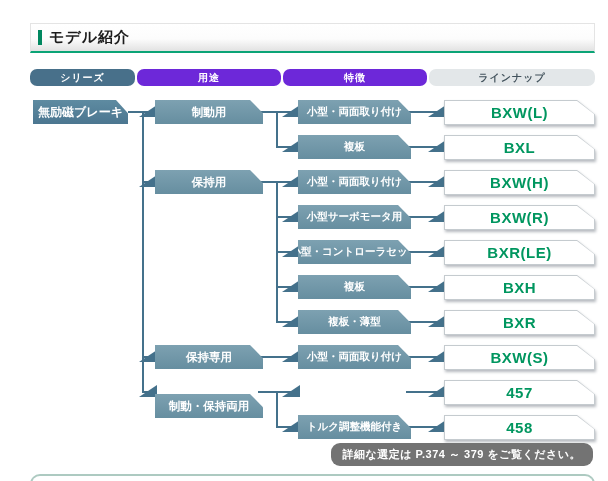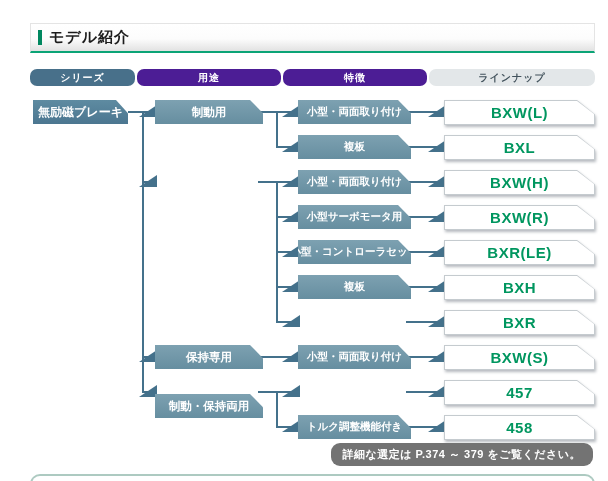--- a/index.html
+++ b/index.html
@@ -13,21 +13,21 @@
     background:linear-gradient(#ffffff 0%,#fcfcfc 55%,#e2e2e2 100%);
     border:1px solid #e4e4e4;border-bottom:2px solid #0ba476;
     display:flex;align-items:center;
   }
   .title-accent{display:inline-block;width:4px;height:15px;background:#00875f;margin:0 7px 0 7px;}
   .title-text{font-size:15px;font-weight:bold;color:#1c1c1c;letter-spacing:1px;}
   
   .colh{position:absolute;top:69px;height:17px;line-height:17px;text-align:center;
         font-size:10px;font-weight:bold;letter-spacing:1px;border-radius:7px;}
   .colh.dark{background:#48708a;color:#fff;}
-  .colh.med{background:#4c1d95;color:#fff;}
+  .colh.med{background:#6d28d9;color:#fff;}
   .colh.light{background:#e3e7e9;color:#42525c;}
   
   #diagram{position:absolute;inset:0;}
   #diagram svg{position:absolute;left:0;top:0;z-index:1;}
   .node{position:absolute;display:flex;align-items:center;justify-content:center;
         z-index:2;font-weight:bold;white-space:nowrap;}
   .series{background:linear-gradient(#5e8ba1,#4b7690);color:#fff;font-size:12px;
           clip-path:polygon(0 0,calc(100% - 12px) 0,100% 55%,100% 100%,0 100%);}
   .usage,.feature{background:linear-gradient(#7da1b1,#668ea0);color:#fff;
           clip-path:polygon(0 0,calc(100% - 13px) 0,100% 55%,100% 100%,0 100%);}
@@ -120,20 +120,21 @@
         <polygon points="428,327 446,327 446,315" fill="#44718b"></polygon>
         <line x1="406" y1="357" x2="446" y2="357" stroke="#44718b" stroke-width="2"></line>
         <polygon points="428,362 446,362 446,350" fill="#44718b"></polygon>
         <line x1="406" y1="392" x2="446" y2="392" stroke="#44718b" stroke-width="2"></line>
         <polygon points="428,397 446,397 446,385" fill="#44718b"></polygon>
         <line x1="406" y1="427" x2="446" y2="427" stroke="#44718b" stroke-width="2"></line>
         <polygon points="428,432 446,432 446,420" fill="#44718b"></polygon>
       </svg>
       <div class="node series" style="left: 33px; top: 100px; width: 95px; height: 24px;">無励磁ブレーキ</div>
       <div class="node usage" style="left: 155px; top: 100px; width: 108px; height: 24px;">制動用</div>
+      <div class="node usage" style="left: 155px; top: 170px; width: 108px; height: 24px;">保持用</div>
       <div class="node usage" style="left: 155px; top: 345px; width: 108px; height: 24px;">保持専用</div>
       <div class="node usage" style="left: 155px; top: 394px; width: 108px; height: 24px;">制動・保持両用</div>
       <div class="node feature" style="left: 298px; top: 100px; width: 113px; height: 24px;">小型・両面取り付け</div>
       <div class="node lineup" style="left: 444px; top: 100px; width: 151px; height: 25px;">
         <div class="lb"></div>
         <div class="lf"></div>
         <span class="ll">BXW(L)</span>
       </div>
       <div class="node feature" style="left: 298px; top: 135px; width: 113px; height: 24px;">複板</div>
       <div class="node lineup" style="left: 444px; top: 135px; width: 151px; height: 25px;">
@@ -158,20 +159,21 @@
         <div class="lb"></div>
         <div class="lf"></div>
         <span class="ll">BXR(LE)</span>
       </div>
       <div class="node feature" style="left: 298px; top: 275px; width: 113px; height: 24px;">複板</div>
       <div class="node lineup" style="left: 444px; top: 275px; width: 151px; height: 25px;">
         <div class="lb"></div>
         <div class="lf"></div>
         <span class="ll">BXH</span>
       </div>
+      <div class="node feature" style="left: 298px; top: 310px; width: 113px; height: 24px;">複板・薄型</div>
       <div class="node lineup" style="left: 444px; top: 310px; width: 151px; height: 25px;">
         <div class="lb"></div>
         <div class="lf"></div>
         <span class="ll">BXR</span>
       </div>
       <div class="node feature" style="left: 298px; top: 345px; width: 113px; height: 24px;">小型・両面取り付け</div>
       <div class="node lineup" style="left: 444px; top: 345px; width: 151px; height: 25px;">
         <div class="lb"></div>
         <div class="lf"></div>
         <span class="ll">BXW(S)</span>

